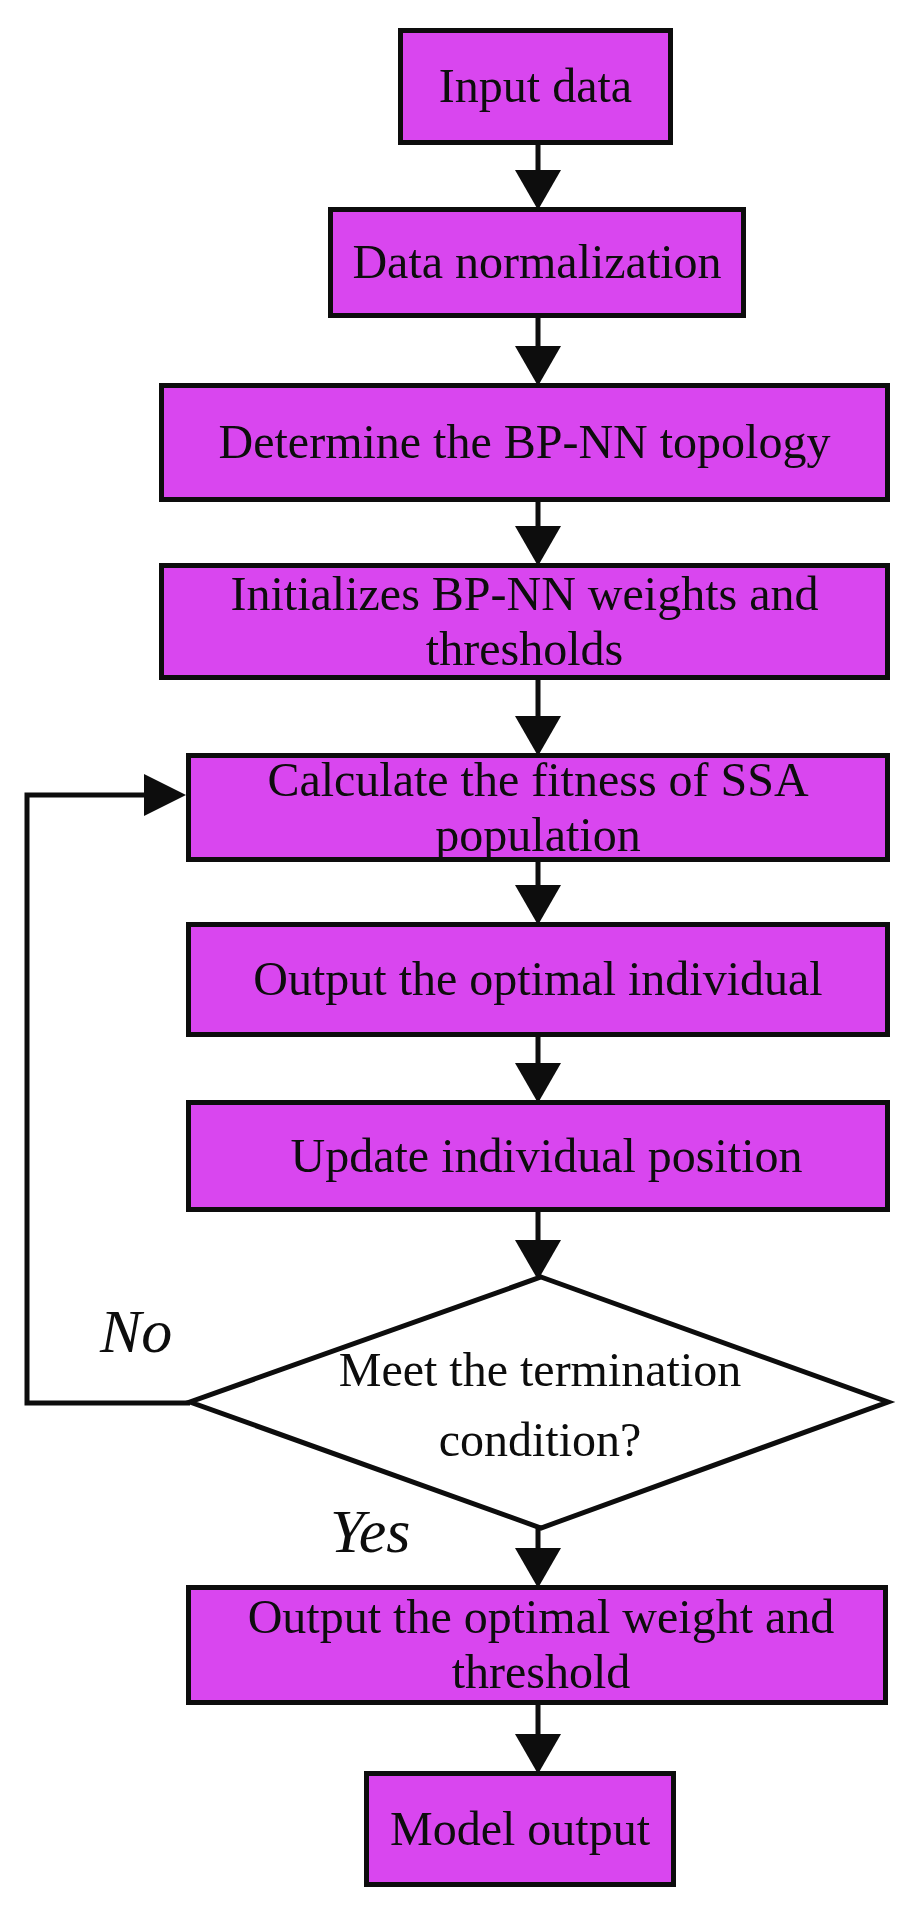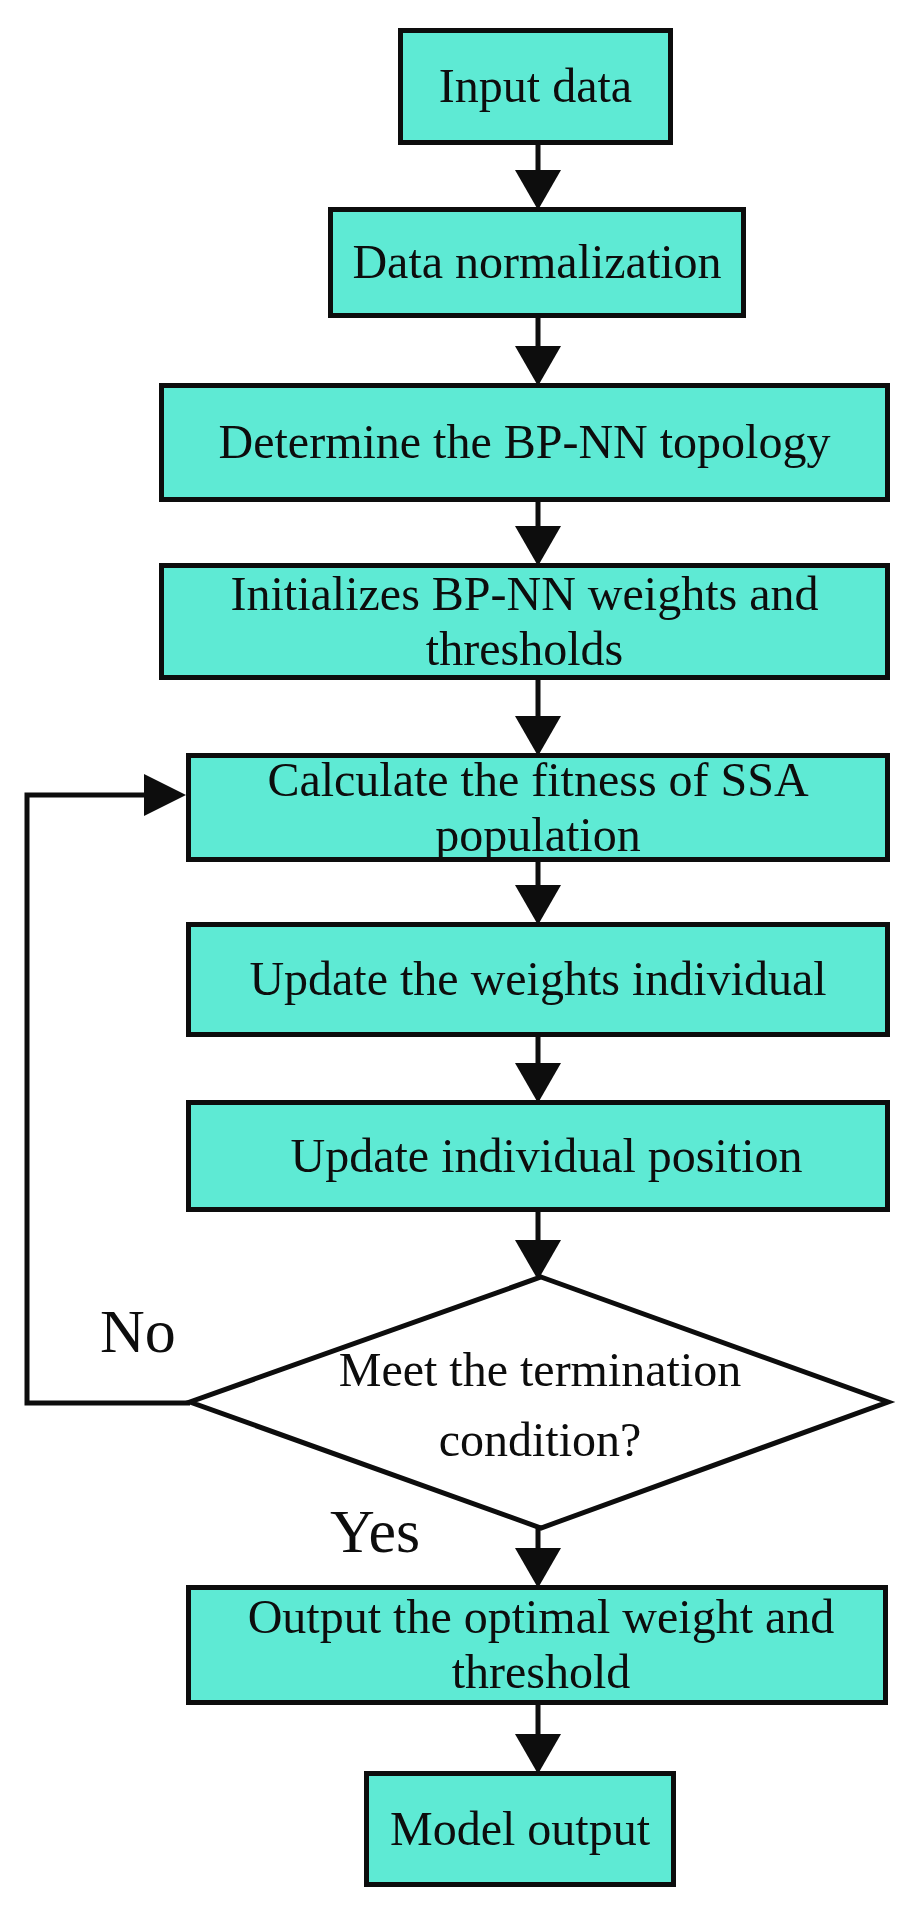--- a/index.html
+++ b/index.html
@@ -10,39 +10,40 @@
     font-family:"Liberation Serif", serif;
     color:#0d0d0d;
     overflow:hidden;
   }
   .connectors {
     position:absolute; left:0; top:0; width:924px; height:1924px;
   }
   .node {
     position:absolute;
     box-sizing:border-box;
-    background:#5eead4;
+    background:#d946ef;
     border:5px solid #0d0d0d;
     display:flex; align-items:center; justify-content:center;
     text-align:center;
     font-size:48px; line-height:1.14;
     padding:0 4px;
   }
   .diamond-label {
     position:absolute;
     left:290px; top:1332px; width:500px; height:145px;
     display:flex; align-items:center; justify-content:center;
     text-align:center;
     font-size:48px; line-height:1.45;
     background:transparent;
   }
   .edge-label {
     position:absolute;
     font-size:62px; line-height:1;
     background:transparent;
+    font-style:italic;
   }
   .edge-label.no  { left:100px; top:1300px; }
   .edge-label.yes { left:330px; top:1500px; }
 
   
   .n0 { left:398px; top:28px;   width:275px; height:117px; }
   .n1 { left:328px; top:207px;  width:418px; height:111px; }
   .n2 { left:159px; top:383px;  width:731px; height:119px; }
   .n3 { left:159px; top:563px;  width:731px; height:117px;text-align:center; }
   .n4 { left:186px; top:753px;  width:704px; height:109px; }
@@ -93,21 +94,21 @@
     </g>
 
     <polygon points="541,1277 888,1402 541,1528 190,1402" fill="#ffffff" stroke="#0d0d0d" stroke-width="5"></polygon>
   </svg>
 
   <div class="node n0">Input data</div>
   <div class="node n1">Data normalization</div>
   <div class="node n2">Determine the BP-NN topology</div>
   <div class="node n3">Initializes BP-NN weights and thresholds</div>
   <div class="node n4">Calculate the fitness of SSA population</div>
-  <div class="node n5">Update the weights individual</div>
+  <div class="node n5">Output the optimal individual</div>
   <div class="node n6">Update individual position</div>
   <div class="node n8">Output the optimal weight and threshold</div>
   <div class="node n9">Model output</div>
 
   <div class="diamond-label">Meet the termination condition?</div>
 
   <div class="edge-label no">No</div>
   <div class="edge-label yes">Yes</div>
 
 </div>

